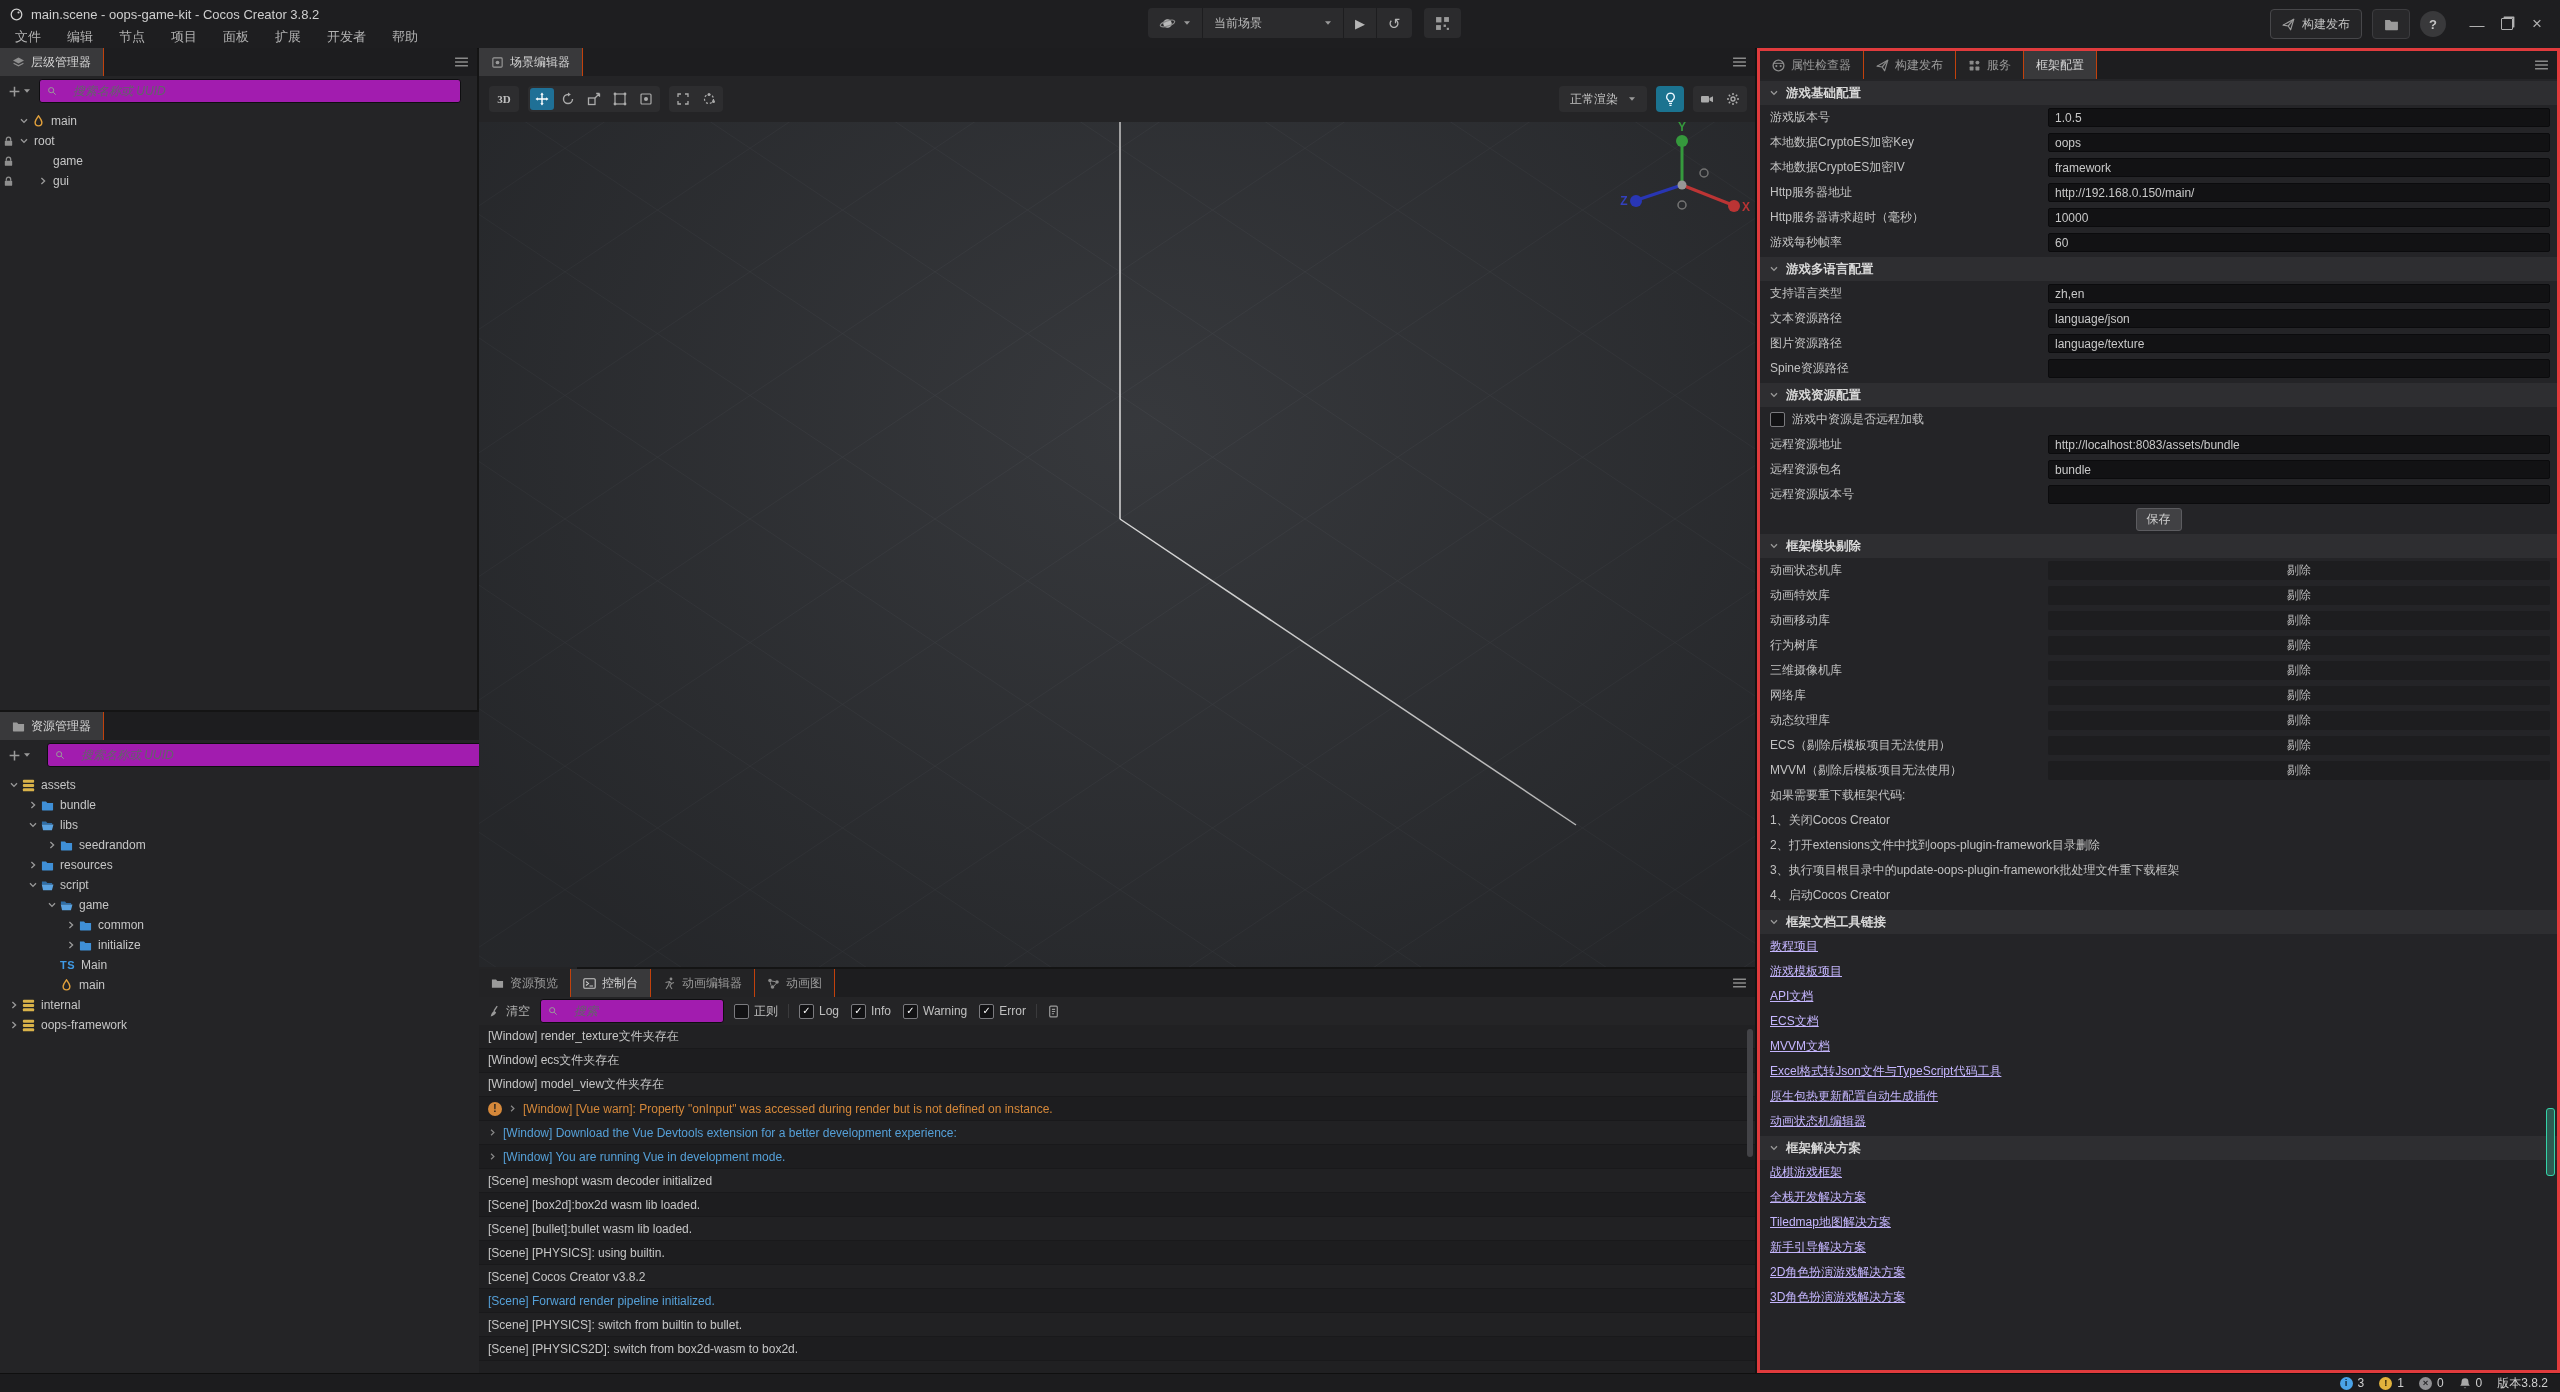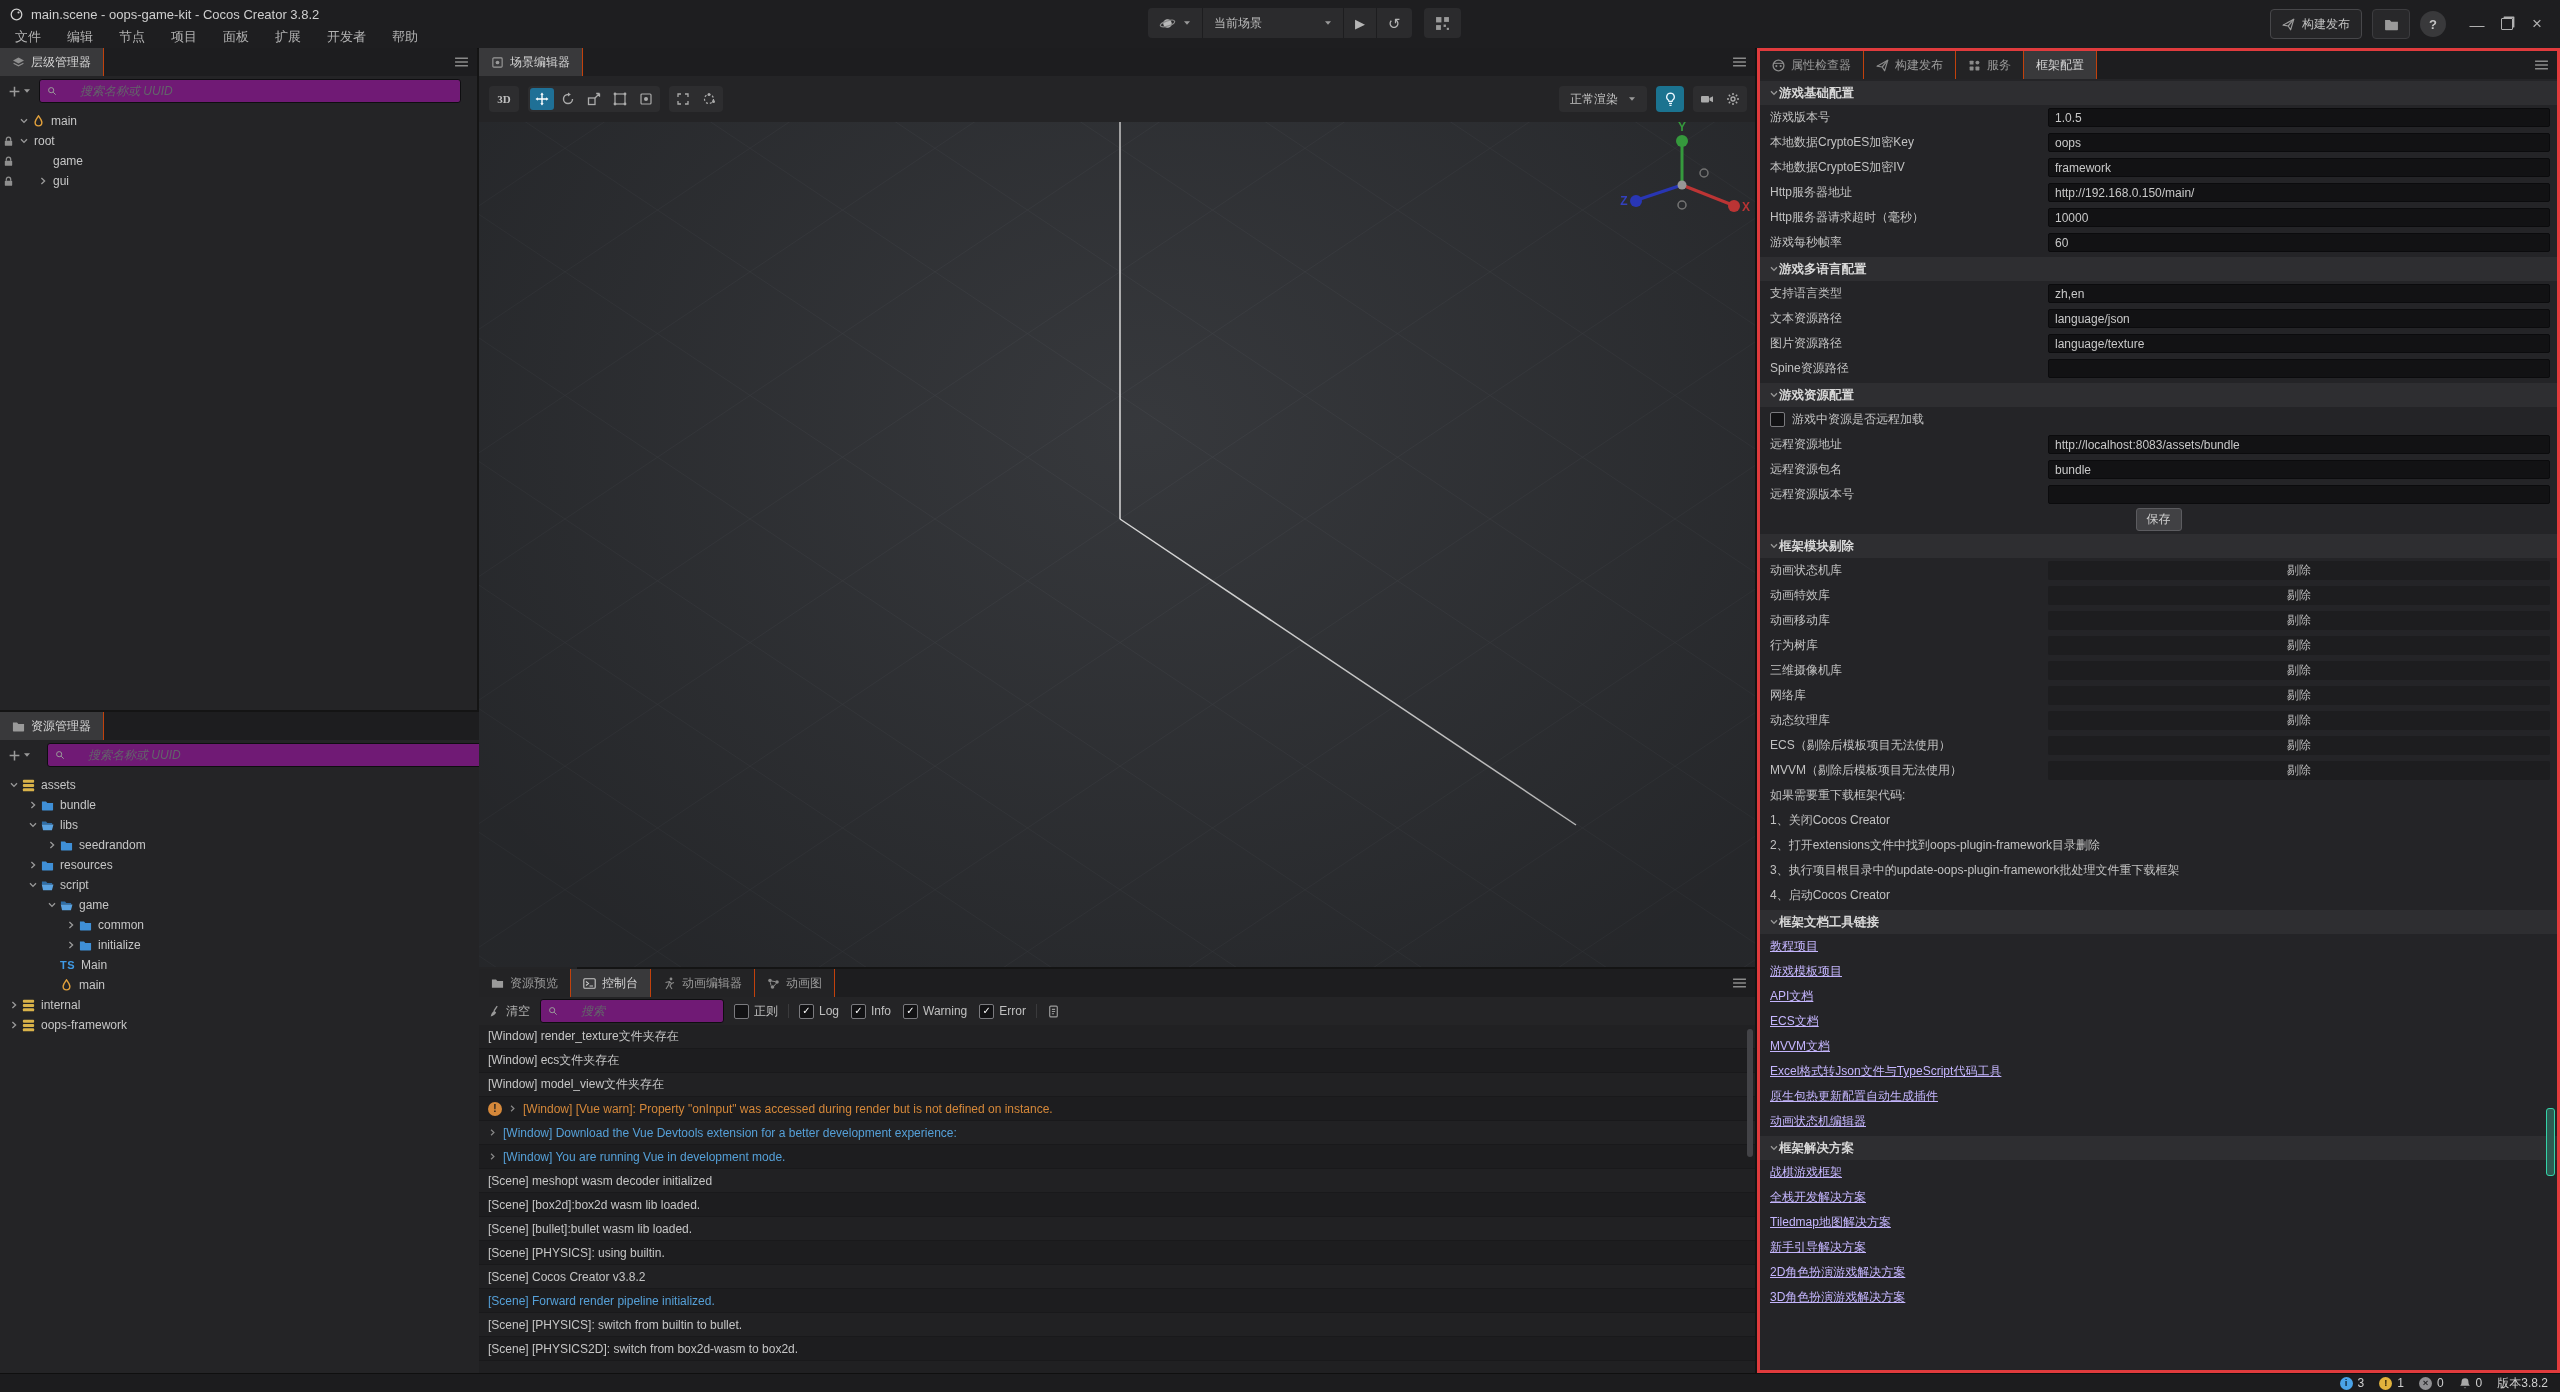--- a/index.html
+++ b/index.html
@@ -29,21 +29,21 @@
   .max-box{width:10px;height:10px;border:1.4px solid #b0b0b0;border-radius:1px;box-shadow:2px -2px 0 -0.6px #b0b0b0;}
 
   
   .panel{position:absolute;background:#242426;overflow:hidden;box-sizing:border-box;}
   .tabbar{height:28px;background:#1d1d1f;display:flex;align-items:stretch;position:relative;}
   .tab{display:flex;align-items:center;gap:6px;padding:0 12px;font-size:12px;color:#9a9a9a;background:#232325;border-right:1px solid #c2410c;}
   .tab.active{background:#39393b;color:#d6d6d6;}
   .bar-menu{position:absolute;right:8px;top:7px;width:15px;height:14px;color:#8a8a8a;}
   .ptoolbar{height:30px;display:flex;align-items:center;gap:8px;padding:0 8px;}
   .tbtn{display:inline-flex;align-items:center;gap:2px;color:#9a9a9a;}
-  .searchbox{flex:1;display:flex;align-items:center;gap:21px;height:22px;background:#701a75;border:1px solid #0e0e10;border-radius:3px;padding:0 7px;}
+  .searchbox{flex:1;display:flex;align-items:center;gap:14px;height:22px;background:#a21caf;border:1px solid #0e0e10;border-radius:3px;padding:0 7px;}
   .searchbox input{flex:1;background:transparent;border:none;outline:none;color:#c6c6c6;font-size:12px;font-family:inherit;min-width:0;}
   .searchbox input::placeholder{color:#63636a;font-style:italic;}
   .tree{padding-top:5px;}
   .trow{height:20px;display:flex;align-items:center;font-size:12px;color:#c6c6c6;white-space:nowrap;}
   .slot{display:inline-flex;width:16px;justify-content:center;flex:none;}
   .ts-badge{color:#3f9ae5;font-weight:bold;font-size:11px;letter-spacing:0.5px;}
 
   
   .scene-toolbar{height:46px;display:flex;align-items:center;gap:9px;padding:0 10px;position:relative;background:#242426;}
   .tool-single{display:flex;align-items:center;justify-content:center;width:30px;height:26px;background:#2d2d2f;border-radius:4px;font-size:11px;font-weight:bold;color:#c0c0c0;font-family:Liberation Serif, serif;}
@@ -69,21 +69,21 @@
   .log-row{height:23px;display:flex;align-items:center;gap:6px;padding:0 9px;border-bottom:1px solid #19191b;font-size:12px;color:#c6c6c6;background:#212123;white-space:nowrap;}
   .log-row:nth-child(even){background:#1d1d1f;}
   .log-row.warn{color:#d5883a;}
   .log-row.info{color:#55a0d8;}
   .warn-badge{width:14px;height:14px;border-radius:50%;background:#d5883a;color:#1b1b1b;font-size:10px;font-weight:bold;display:flex;align-items:center;justify-content:center;flex:none;}
   .log-chev{width:9px;height:9px;color:#8a8a8a;flex:none;}
 
   
   #inspector{border:3px solid #e03b3d;background:#242427;}
   .insp-content{position:absolute;left:0;right:0;top:28px;bottom:0;overflow:hidden;}
-  .isec{height:24px;background:#2e2e31;display:flex;align-items:center;padding-left:9px;font-size:12.5px;font-weight:bold;color:#d8d8d8;margin-top:2px;}
+  .isec{height:24px;background:#2e2e31;display:flex;align-items:center;gap:7px;padding-left:9px;font-size:12.5px;font-weight:bold;color:#d8d8d8;margin-top:2px;}
   .irow{height:25px;display:flex;align-items:center;padding-left:10px;position:relative;}
   .ilabel{width:278px;flex:none;font-size:12px;color:#c2c2c2;overflow:hidden;white-space:nowrap;}
   .ivalue{flex:1;margin-right:7px;display:flex;align-items:center;}
   .ivalue input{width:100%;height:19px;background:#121214;border:1px solid #0b0b0d;border-radius:2px;color:#c9c9c9;font-size:12px;font-family:inherit;padding:0 6px;outline:none;box-sizing:border-box;}
   .cull-bar{flex:1;height:19px;margin-right:7px;background:#1d1d1f;border-radius:2px;display:flex;align-items:center;justify-content:center;font-size:12px;color:#b8b8b8;}
   .itext{font-size:12px;color:#c2c2c2;white-space:nowrap;}
   .ilink{font-size:12px;color:#c4b5fd;text-decoration:underline;white-space:nowrap;cursor:pointer;}
   .save-btn{height:21px;padding:0 10px;background:#414144;border:1px solid #5c5c60;border-radius:3px;color:#d0d0d0;font-size:12px;display:flex;align-items:center;}
   .irow.center{justify-content:center;padding-left:0;}
   .thumb{position:absolute;border-radius:3px;}

